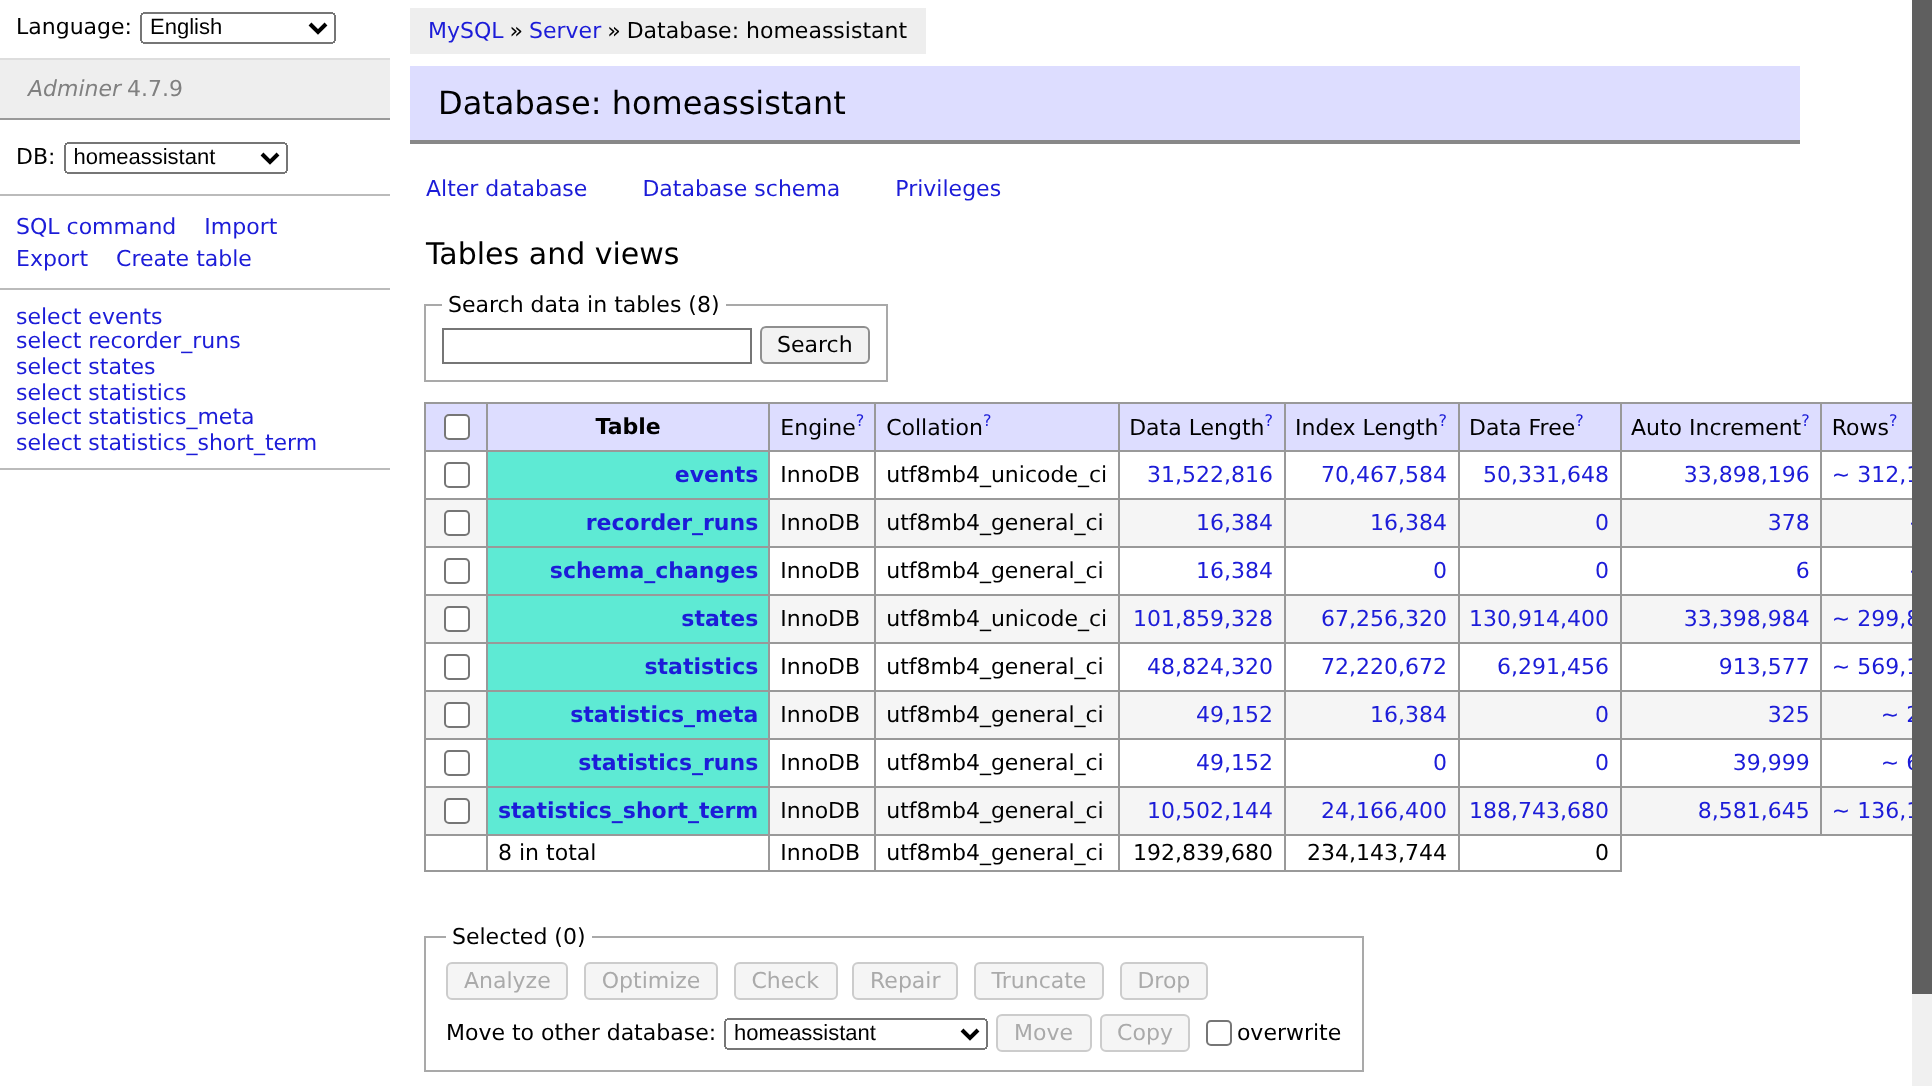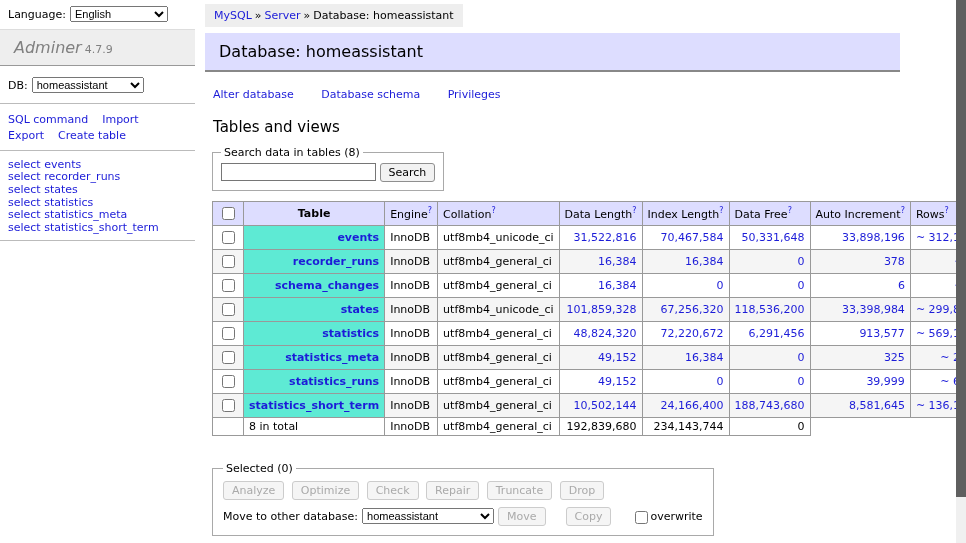--- a/index.html
+++ b/index.html
@@ -13,21 +13,21 @@
 
   
   .scrollbar { position:absolute; top:0; right:0; width:10px; height:543px; background:#f0f0f0; z-index:50; }
   .scroll-thumb { width:10px; height:497px; background:#5f5f5f; }
 
   
   .sidebar { position:absolute; left:0; top:0; width:195px; }
   .lang-row { padding:6px 8px 2px 8px; white-space:nowrap; }
   .lang-row select { width:98px; margin-left:4px; font-size:11px; }
   .app-h1 { background:#eee; border-top:1px solid #ddd; border-bottom:1px solid #999; padding:8px 14px; margin-top:5px; }
-  .app-name { font-style:italic; font-size:16px; color:#808080; }
+  .app-name { font-style:italic; font-size:11px; color:#808080; }
   .app-version { font-size:11px; color:#808080; margin-left:3px; }
   .db-row { padding:11px 8px 4px 8px; }
   .db-row select { width:112px; margin-left:4px; font-size:11px; }
   .sidebar hr { border:none; border-top:1px solid #bbb; margin:6px 0; }
   .side-actions { margin:8px 8px 6px 8px; width:180px; line-height:1.45; }
   .side-actions a { margin-right:14px; white-space:nowrap; }
   .table-links { margin:8px 8px 6px 8px; }
   .table-links a { display:block; line-height:12.6px; white-space:nowrap; }
 
   
@@ -73,21 +73,21 @@
   table.tables tfoot th { background:#fff; font-weight:normal; text-align:left; white-space:nowrap; }
   table.tables tfoot td { text-align:right; white-space:nowrap; }
   table.tables tfoot td.plain { text-align:left; }
 
   
   .selected-fs { min-width:396px; padding:6px 10px 9px 10px; margin-top:13px; }
   .sel-buttons { margin-bottom:7px; }
   .sel-buttons .btn { margin-right:4px; }
   .move-row { white-space:nowrap; }
   .move-row select { width:132px; font-size:11px; margin:0 4px; }
-  .move-row .btn { margin-right:20px; }
+  .move-row .btn { margin-right:4px; }
   .overwrite-wrap { margin-left:4px; }
   .overwrite-wrap input { vertical-align:middle; margin:0 2px 0 0; }
 </style>
 </head>
 <body>
 
 <div class="sidebar">
   <div class="lang-row">
     <span>Language:</span><select><option>English</option></select>
   </div>
@@ -188,21 +188,21 @@
       <td class="num"><a>~ 3</a></td>
 
     </tr>
         <tr>
       <td><input type="checkbox" style=""></td>
       <th><a>states</a></th>
       <td>InnoDB</td>
       <td>utf8mb4_unicode_ci</td>
       <td class="num"><a>101,859,328</a></td>
       <td class="num"><a>67,256,320</a></td>
-      <td class="num"><a>118,536,200</a></td>
+      <td class="num"><a>130,914,400</a></td>
       <td class="num"><a>33,398,984</a></td>
       <td class="num"><a>~ 299,833</a></td>
 
     </tr>
         <tr>
       <td><input type="checkbox" style=""></td>
       <th><a>statistics</a></th>
       <td>InnoDB</td>
       <td>utf8mb4_general_ci</td>
       <td class="num"><a>48,824,320</a></td>

